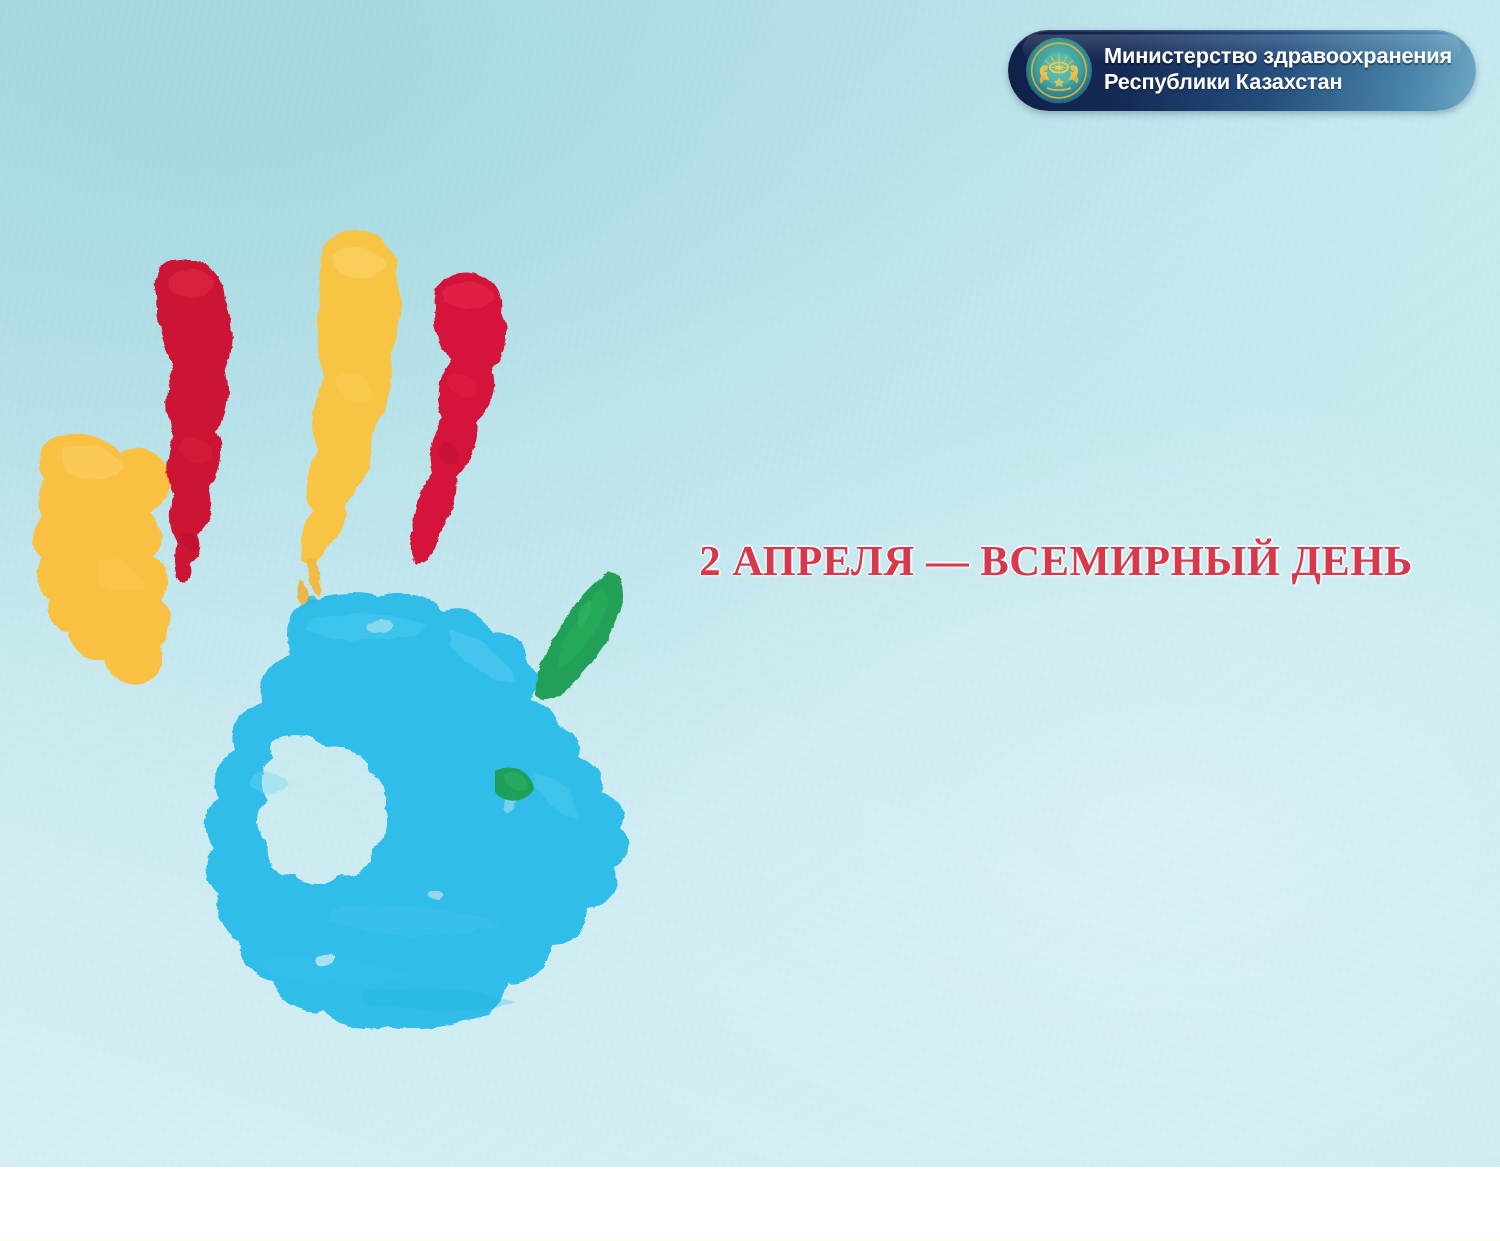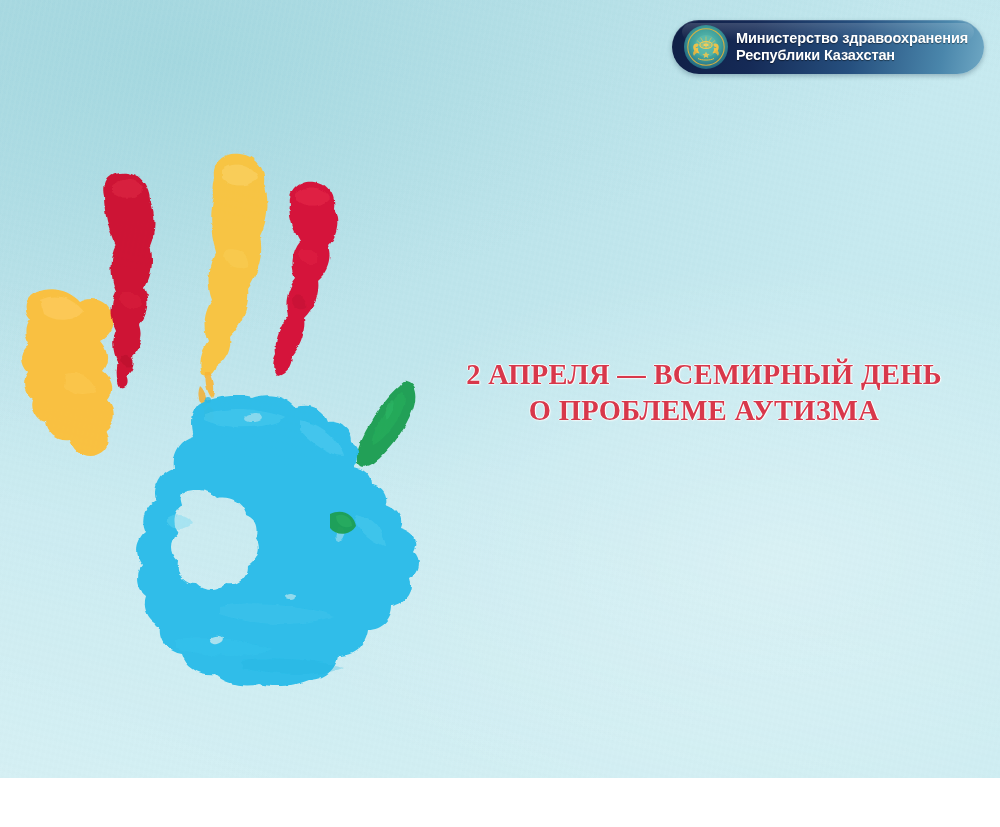--- a/index.html
+++ b/index.html
@@ -353,16 +353,15 @@
     </div>
 
     <div>
       <div class="badge-text">Министерство здравоохранения</div>
       <div class="badge-text">Республики Казахстан</div>
     </div>
   </div>
 
   <div class="headline">
     <span class="hl-line">2 АПРЕЛЯ — ВСЕМИРНЫЙ ДЕНЬ</span>
-    <span class="hl-line">О ПРОБЛЕМЕ АУТИЗМА</span>
   </div>
 
 </div>
 
 </body></html>

